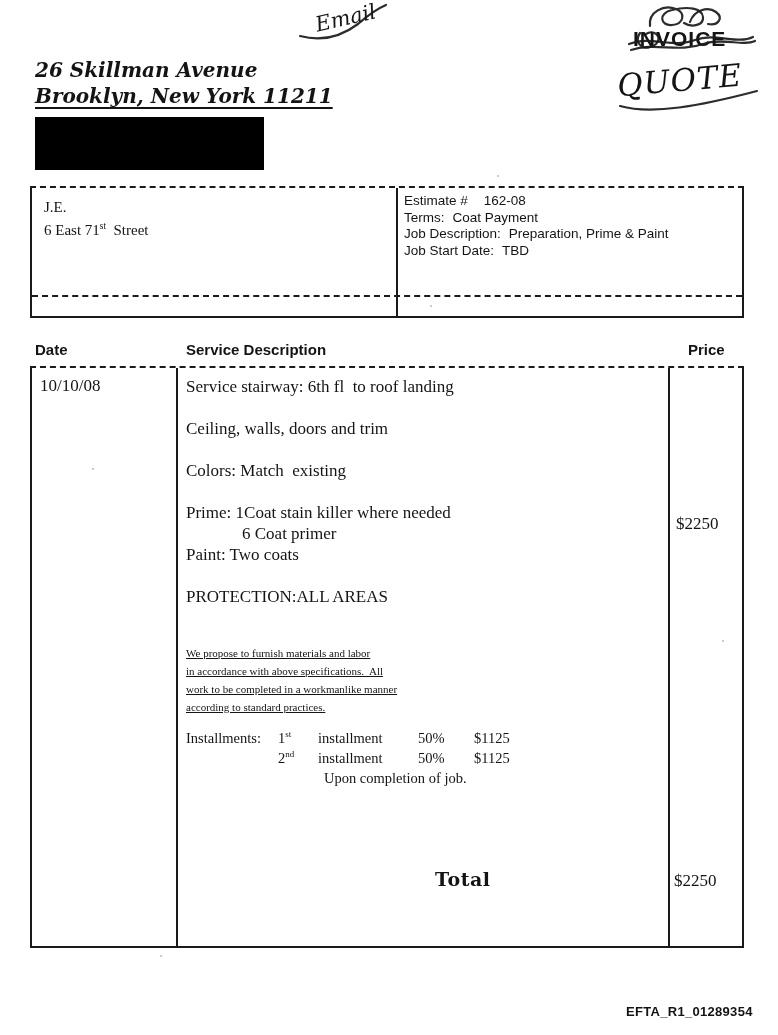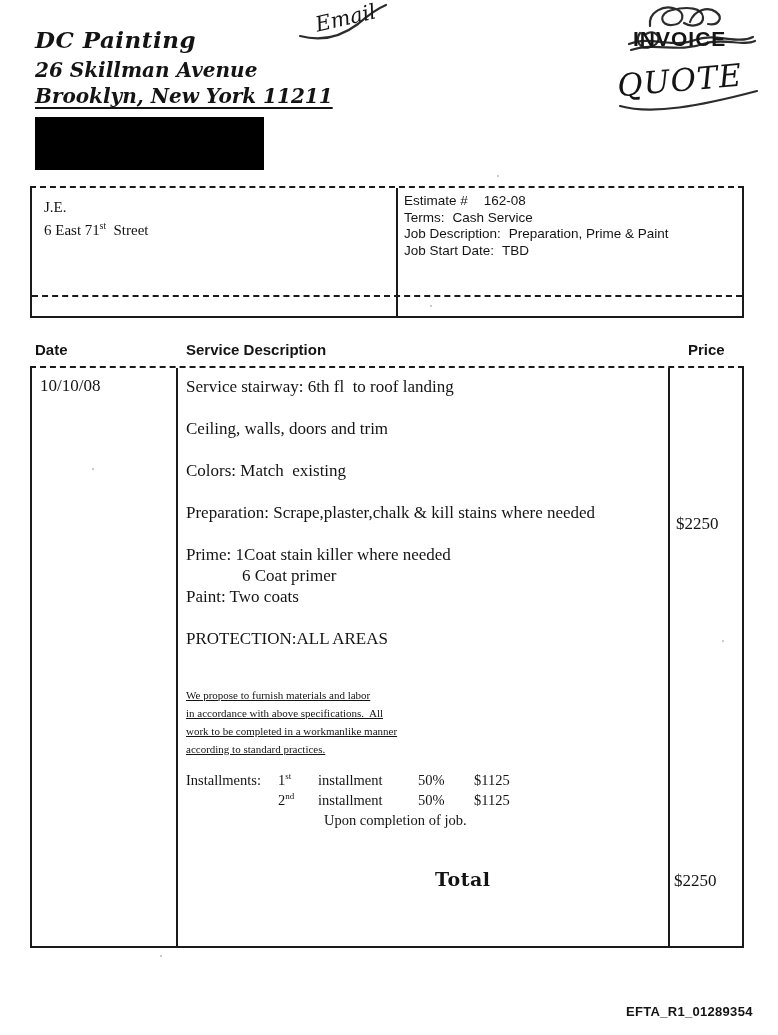--- a/index.html
+++ b/index.html
@@ -62,21 +62,20 @@
   
   .doc-id { position:absolute; left:626px; top:1004px; font:bold 13px "Liberation Sans", sans-serif; letter-spacing:.3px; }
   
   .speck { position:absolute; width:2px; height:2px; border-radius:50%; background:#8a8a8a; opacity:.6; }
 </style>
 </head>
 <body>
 
 <div class="page">
 
-  <div class="company-name">DC Painting</div>
   <div class="addr1">26 Skillman Avenue</div>
   <div class="addr2">Brooklyn, New York 11211</div>
 
   <div class="hw-email">Email</div>
   <div class="invoice-word">INVOICE</div>
   <div class="hw-quote">QUOTE</div>
 
   <svg class="scribbles" viewBox="0 0 778 130">
 
     <path d="M300,36 C322,42 342,36 358,24 C366,17 374,10 386,5"></path>
@@ -97,42 +96,41 @@
     <div class="info-vdiv"></div>
     <div class="info-hdiv"></div>
 
     <div class="client">
       <div class="client-line">J.E.</div>
       <div class="client-line"><span>6 East 71</span><sup>st</sup><span>  Street</span></div>
     </div>
 
     <div class="estimate">
       <div><span>Estimate #</span><span class="est-gap">162-08</span></div>
-      <div><span>Terms:</span><span class="est-sp">Cash Service</span></div>
+      <div><span>Terms:</span><span class="est-sp">Coat Payment</span></div>
       <div><span>Job Description:</span><span class="est-sp">Preparation, Prime &amp; Paint</span></div>
       <div><span>Job Start Date:</span><span class="est-sp">TBD</span></div>
     </div>
   </div>
 
   <div class="hdr hdr-date">Date</div>
   <div class="hdr hdr-desc">Service Description</div>
   <div class="hdr hdr-price">Price</div>
 
   <div class="svc-table">
     <div class="svc-v1"></div>
     <div class="svc-v2"></div>
   </div>
 
   <div class="cell-date">10/10/08</div>
 
   <div class="cell-desc">
     <div class="dl">Service stairway: 6th fl  to roof landing</div>
     <div class="dl gap">Ceiling, walls, doors and trim</div>
     <div class="dl gap">Colors: Match  existing</div>
-    <div class="dl gap">Preparation: Scrape,plaster,chalk &amp; kill stains where needed</div>
     <div class="dl gap">Prime: 1Coat stain killer where needed</div>
     <div class="dl indent">6 Coat primer</div>
     <div class="dl">Paint: Two coats</div>
     <div class="dl gap">PROTECTION:ALL AREAS</div>
 
     <div class="proposal">
       <div class="pl">We propose to furnish materials and labor</div>
       <div class="pl">in accordance with above specifications.  All</div>
       <div class="pl">work to be completed in a workmanlike manner</div>
       <div class="pl">according to standard practices.</div>

